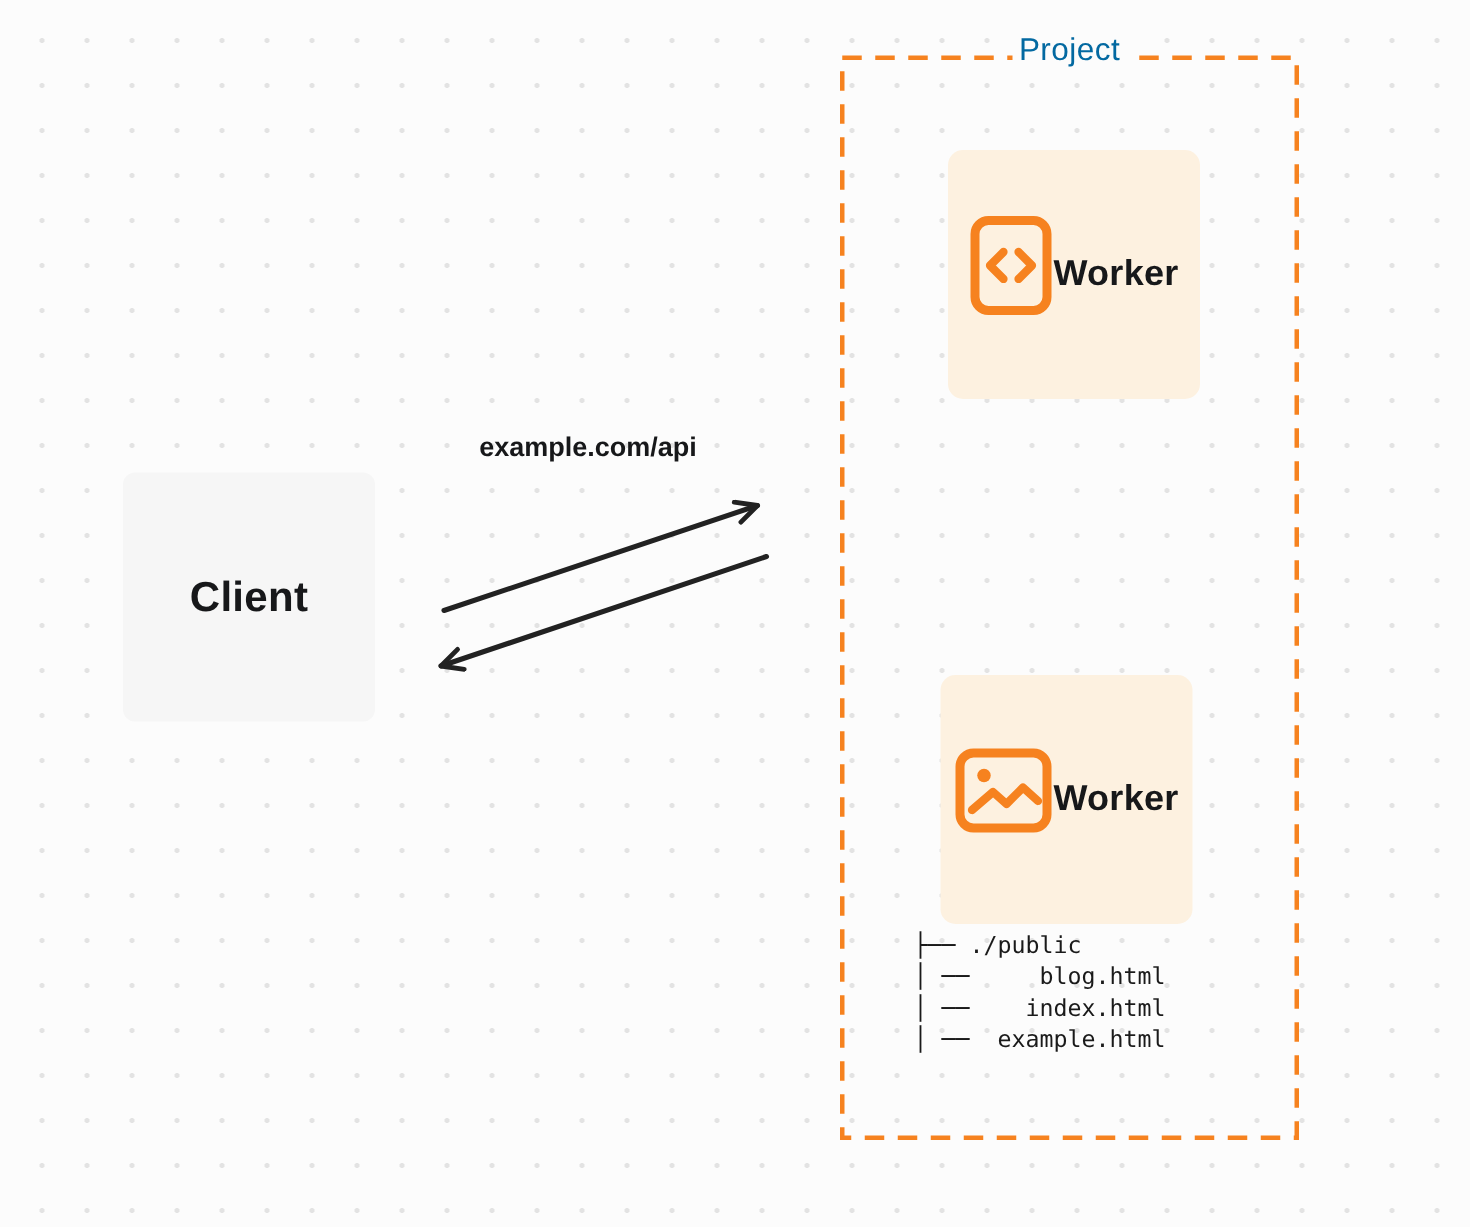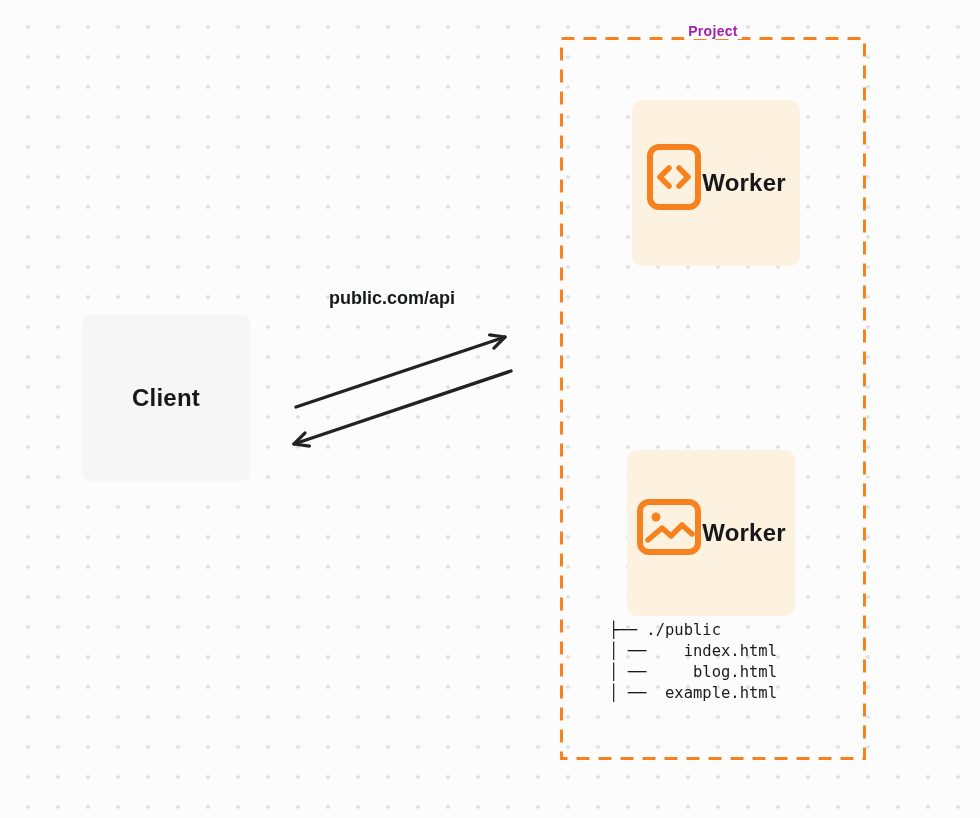--- a/index.html
+++ b/index.html
@@ -17,37 +17,37 @@
   .overlay-svg{position:absolute;left:0;top:0;z-index:1;}
   .node{
     position:absolute;z-index:2;
     display:flex;align-items:center;justify-content:center;
     border-radius:8px;
   }
   .client-box{
     left:82px;top:315px;width:168px;height:166px;
     background:#F6F6F6;
   }
-  .client-box .label{font-size:24px;font-weight:700;letter-spacing:.2px;}
+  .client-box .label{font-size:28px;font-weight:700;letter-spacing:.2px;}
   .request-label{
     position:absolute;z-index:2;
     left:252px;top:288px;width:280px;
     text-align:center;
     font-size:18px;font-weight:700;color:#17181A;
   }
   .project-label-row{
     position:absolute;z-index:3;
     left:561px;top:22px;width:304px;
     text-align:center;
   }
   .project-label-row .label{
     display:inline-block;
     background:#FCFCFC;
     padding:0 4px;
-    font-size:14px;font-weight:700;color:#a21caf;letter-spacing:.3px;
+    font-size:21px;font-weight:400;color:#0369a1;letter-spacing:.3px;
   }
   .card{
     position:absolute;z-index:2;
     width:168px;height:166px;
     background:#FDF1E0;border-radius:10px;
     display:flex;flex-direction:row;align-items:center;justify-content:center;
   }
   .worker-card{left:632px;top:100px;}
   .assets-card{left:627px;top:450px;}
   .card .icon{margin-bottom:12px;line-height:0;}
@@ -75,21 +75,21 @@
     <rect x="561.5" y="38.5" width="303" height="720" fill="none" stroke="#F6821F" stroke-width="3" stroke-dasharray="13 9"></rect>
 
     <line x1="296" y1="407" x2="505" y2="337" stroke="#222222" stroke-width="3.4" stroke-linecap="round" marker-end="url(#arrowhead)"></line>
     <line x1="511" y1="371" x2="294" y2="444" stroke="#222222" stroke-width="3.4" stroke-linecap="round" marker-end="url(#arrowhead)"></line>
   </svg>
 
   <div class="node client-box">
     <span class="label">Client</span>
   </div>
 
-  <div class="request-label">public.com/api</div>
+  <div class="request-label">example.com/api</div>
 
   <div class="project-label-row">
     <span class="label">Project</span>
   </div>
 
   <div class="card worker-card">
     <span class="icon">
       <svg width="56" height="68" viewBox="0 0 56 68">
         <rect x="4" y="4" width="48" height="60" rx="9" fill="none" stroke="#F6821F" stroke-width="6"></rect>
         <path d="M23 25 L14 34 L23 43" fill="none" stroke="#F6821F" stroke-width="5.5" stroke-linecap="round" stroke-linejoin="round"></path>
@@ -105,18 +105,18 @@
         <rect x="4" y="4" width="58" height="50" rx="9" fill="none" stroke="#F6821F" stroke-width="6"></rect>
         <circle cx="20" cy="19" r="4.5" fill="#F6821F"></circle>
         <path d="M12 42 L26 30 L35 38 L46 27 L56 36" fill="none" stroke="#F6821F" stroke-width="5.5" stroke-linecap="round" stroke-linejoin="round"></path>
       </svg>
     </span>
     <span class="label">Worker</span>
   </div>
 
   <div class="file-tree">
     <span class="tree-line">├── ./public</span>
+    <span class="tree-line">│ ──     blog.html</span>
     <span class="tree-line">│ ──    index.html</span>
-    <span class="tree-line">│ ──     blog.html</span>
     <span class="tree-line">│ ──  example.html</span>
   </div>
 
 </div>
 
 </body></html>

